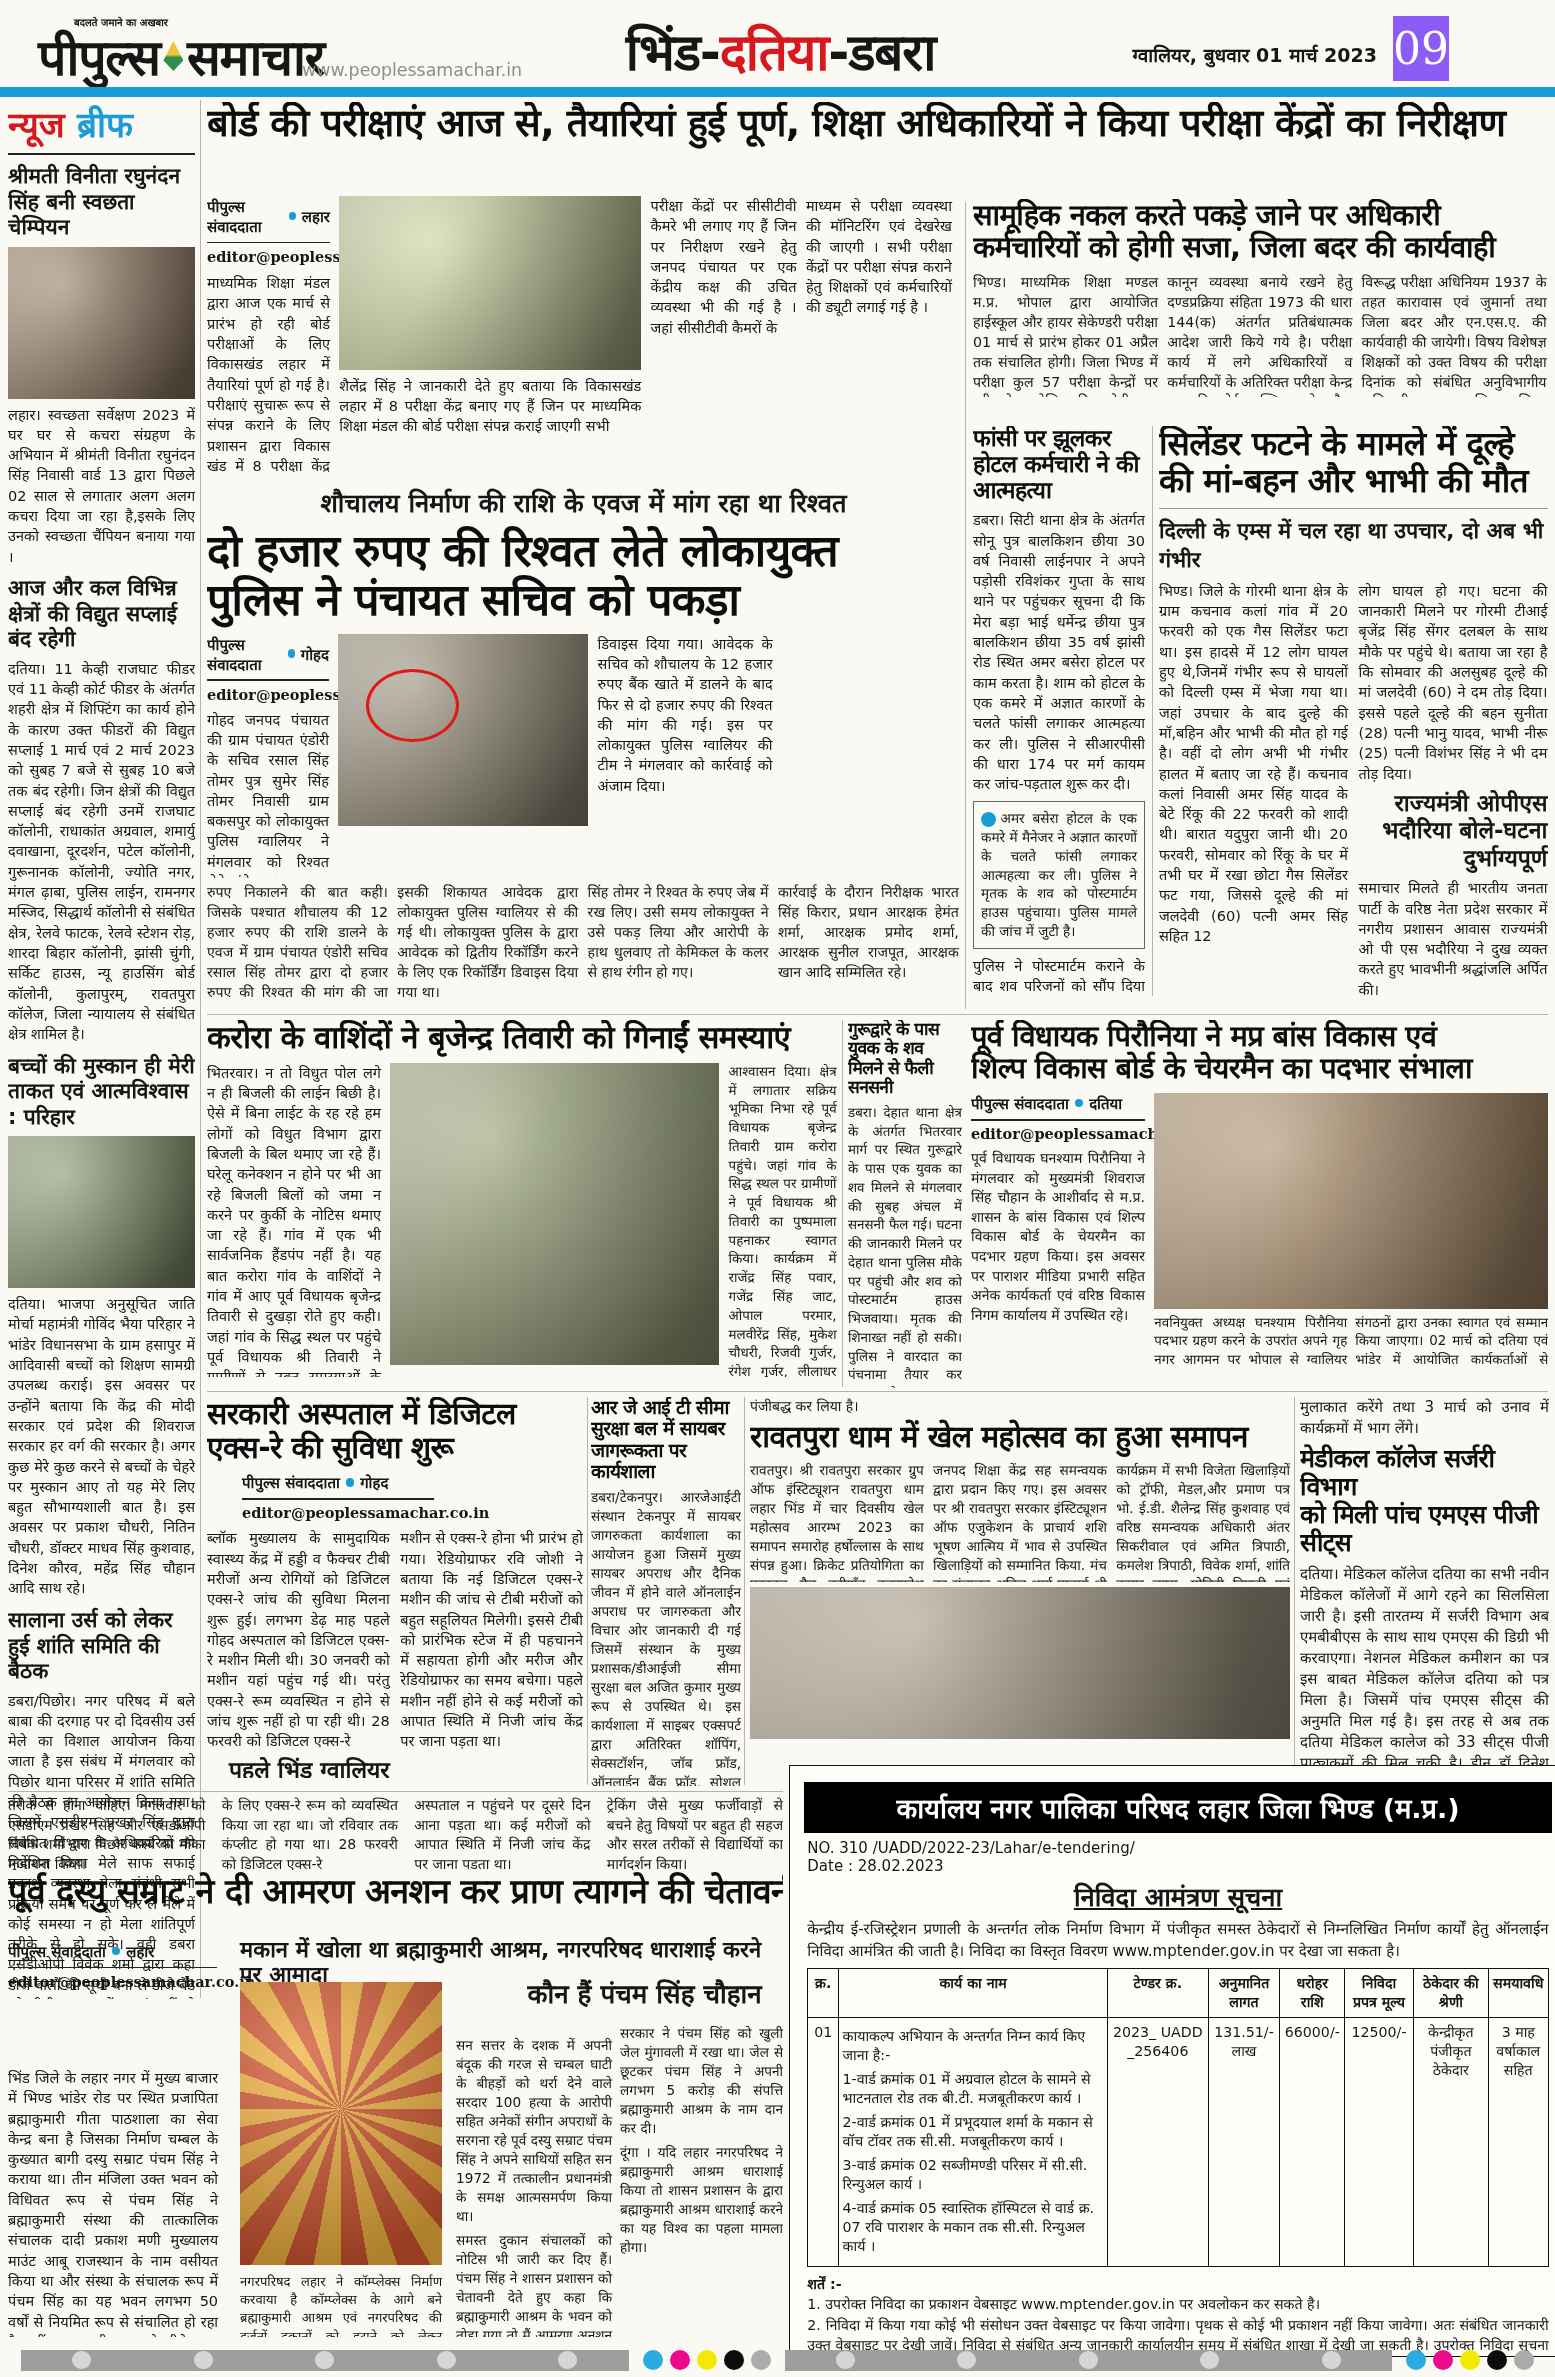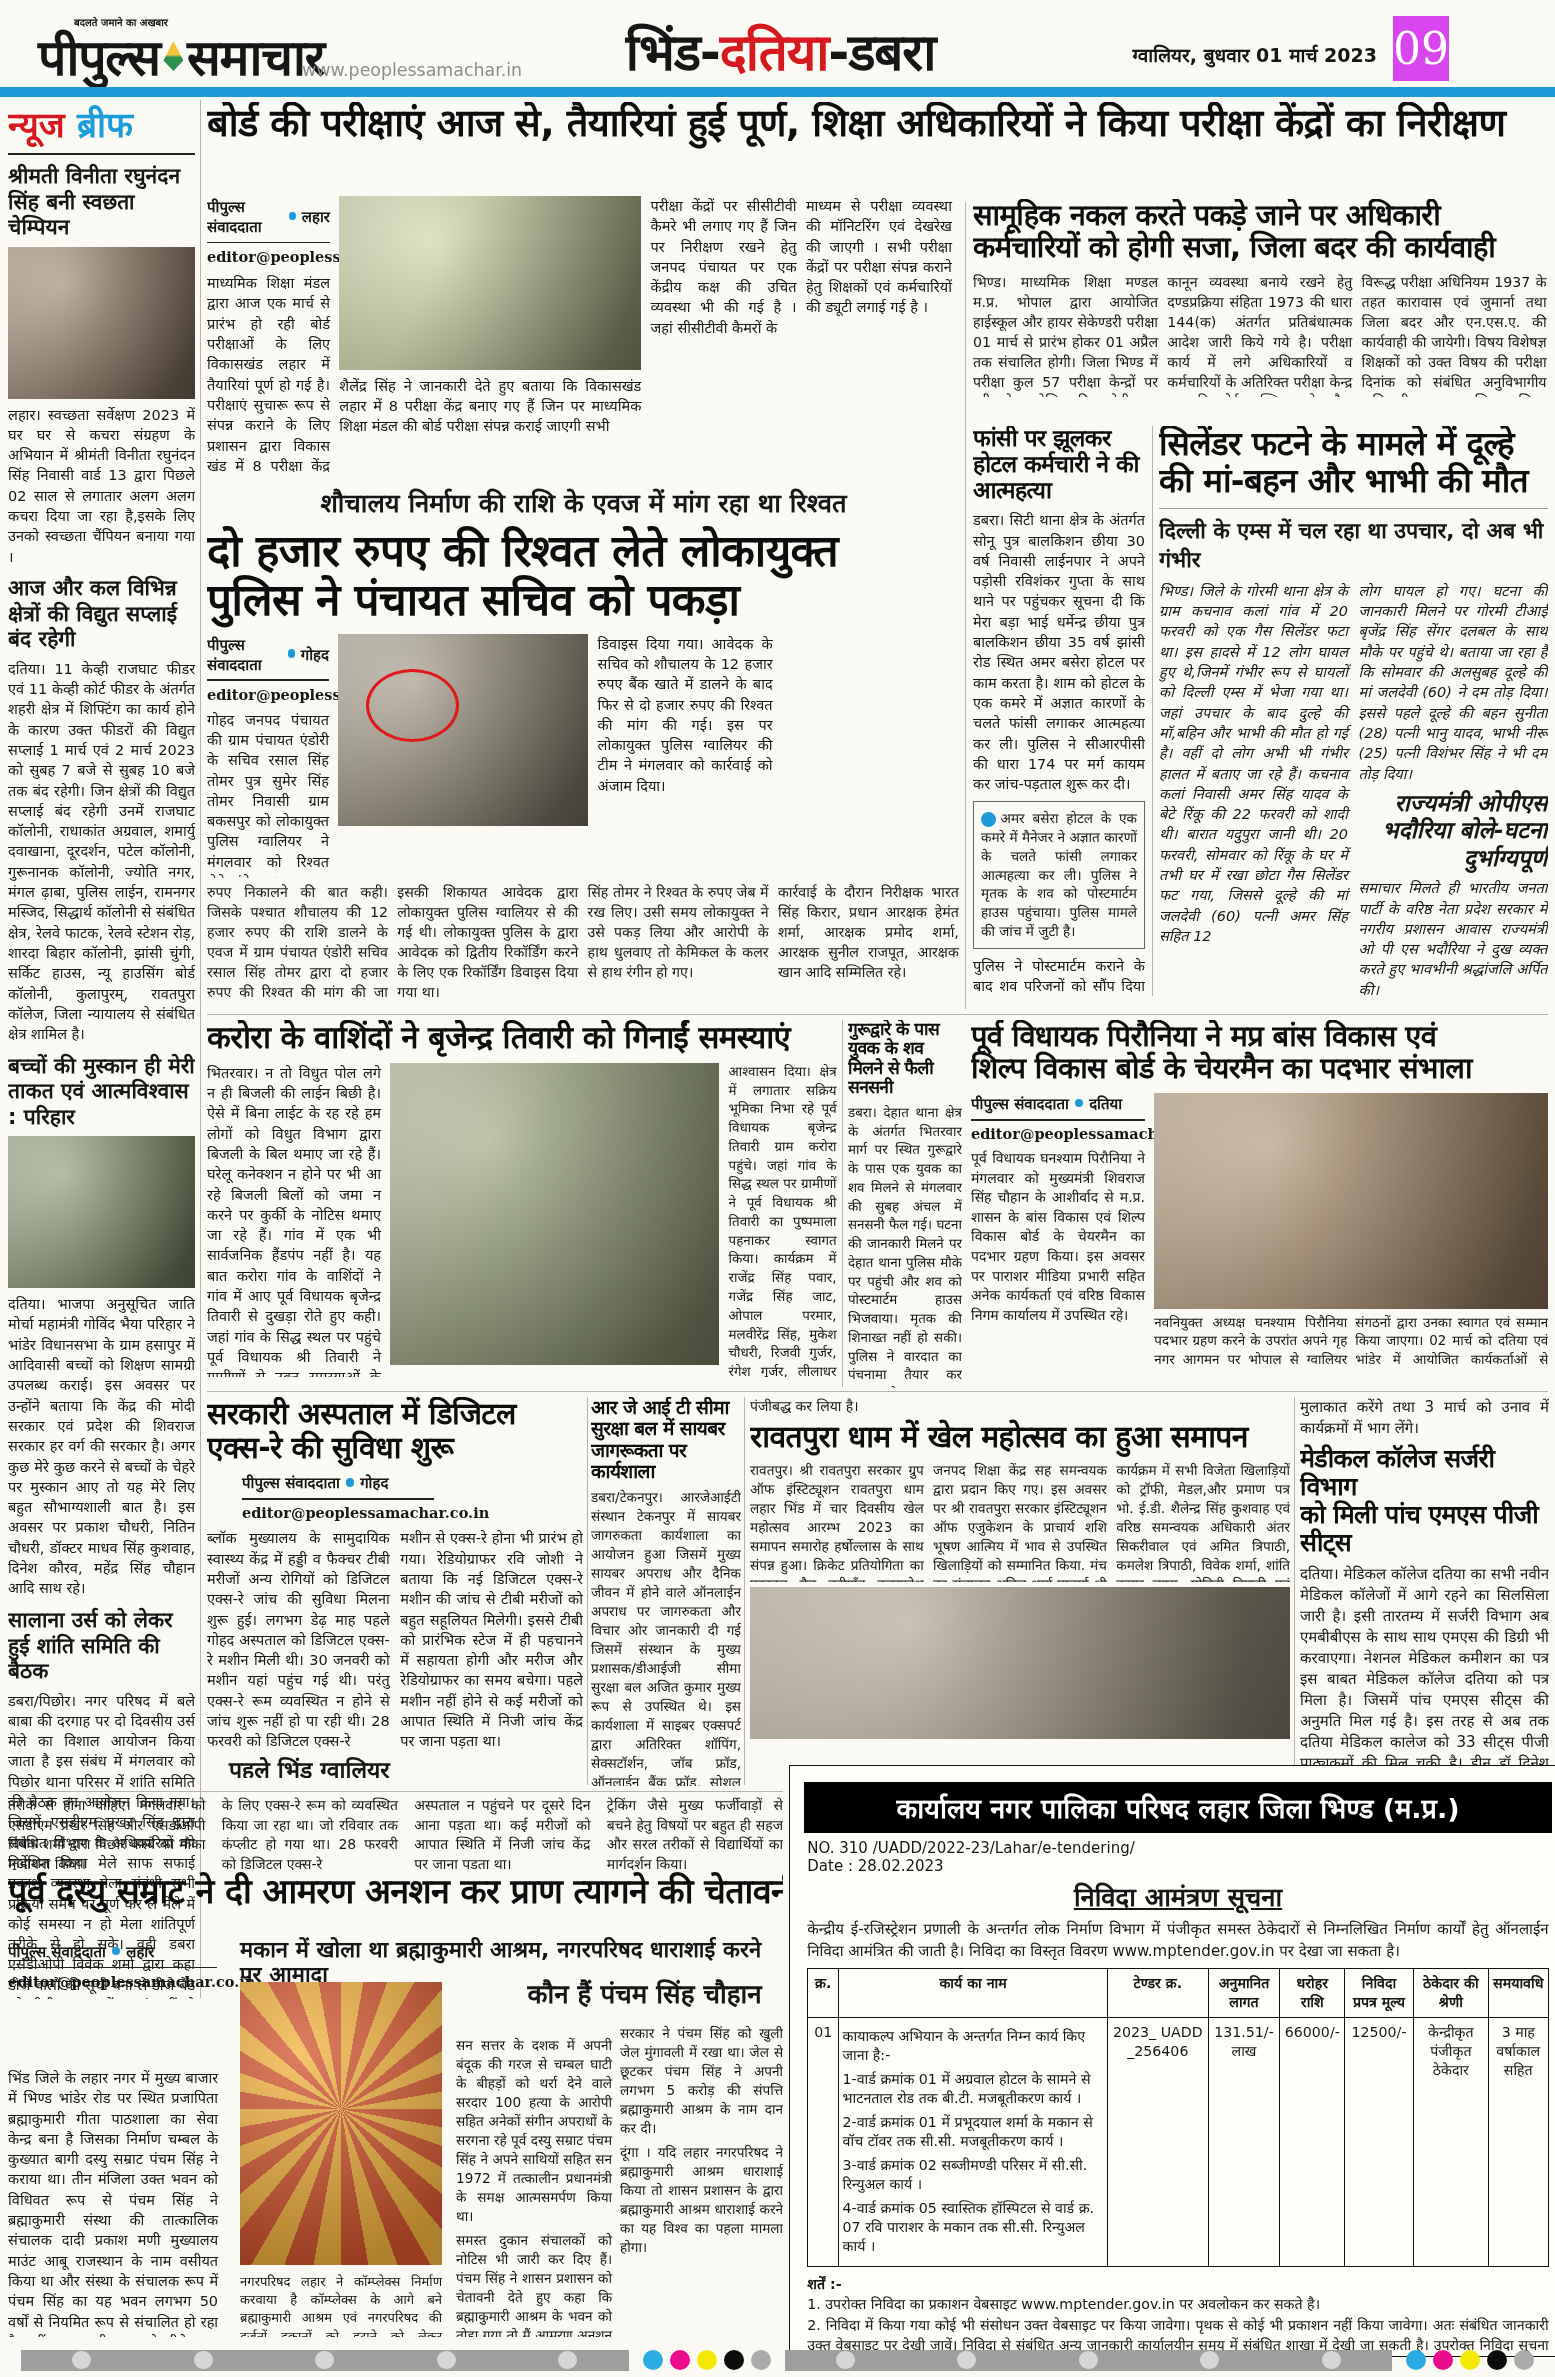--- a/index.html
+++ b/index.html
@@ -6,21 +6,21 @@
   .page{position:relative;width:1555px;height:2377px;background:#fbf9f3;overflow:hidden;
         font-family:"DejaVu Sans","Liberation Sans",sans-serif;color:#161616;}
   
   .tagline{position:absolute;left:74px;top:15px;font-size:10px;font-weight:bold;}
   .logo{position:absolute;left:38px;top:22px;font-size:50px;font-weight:800;letter-spacing:-1.2px;display:flex;align-items:center;gap:3.5px;}
   .nib{width:20px;height:30px;background:linear-gradient(180deg,#f4c53a 45%,#2f8f4e 55%);clip-path:polygon(50% 0,100% 65%,50% 100%,0 65%);display:inline-block;}
   .website{position:absolute;left:302px;top:60px;font-size:17.4px;color:#8d8d8d;}
   .edition{position:absolute;left:580px;top:15px;width:401px;text-align:center;font-size:51px;font-weight:800;letter-spacing:-1.2px;}
   .ed-red{color:#d6191e;}
   .dateline{position:absolute;left:1121px;top:42px;width:256px;text-align:right;font-size:19px;font-weight:600;}
-  .pageno{position:absolute;left:1393px;top:16.3px;width:56px;height:65px;background:#d946ef;color:#fff;
+  .pageno{position:absolute;left:1393px;top:16.3px;width:56px;height:65px;background:#8b5cf6;color:#fff;
           font-family:"DejaVu Serif","Liberation Serif",serif;font-size:44px;display:flex;align-items:center;justify-content:center;}
   .bluebar{position:absolute;left:0;top:87px;width:1555px;height:10px;background:#1b9cd8;}
   
   .vr{position:absolute;width:1.2px;background:#b7b3aa;}
   .hr{position:absolute;height:1.2px;background:#b7b3aa;}
   .bodytext{font-size:14.5px;line-height:1.40;text-align:justify;}
   .photo{width:100%;position:relative;overflow:hidden;}
   .photo:after{content:"";position:absolute;inset:0;background:radial-gradient(circle at 30% 25%,rgba(255,255,255,.25),rgba(0,0,0,.28) 85%);}
   .byline-block{width:100%;}
   .byline{font-size:15px;font-weight:800;display:flex;align-items:center;gap:5.8px;}
@@ -51,21 +51,21 @@
   .mass-cols>div{width:185px;font-size:14.2px;}
   
   #sec-hanging{left:973px;top:426px;width:172px;height:572px;}
   .hang-head{font-size:23px;margin-bottom:7px;}
   .pull{border:1.2px solid #666;padding:7px;margin:7px 0;font-size:13.6px;line-height:1.38;text-align:justify;position:relative;}
   .pull-ic{width:15px;height:15px;border-radius:50%;background:#1b9cd8;display:inline-block;margin-right:4.6px;vertical-align:middle;}
   
   #sec-cylinder{left:1159px;top:426px;width:389px;height:572px;}
   .cyl-head{font-size:33px;}
   .cyl-sub{font-size:21.5px;font-weight:800;margin:8.1px 0;border-top:1.2px solid #999;padding-top:5.8px;}
-  .cyl-cols{gap:10.5px;} .cyl-cols>div{width:189px;font-size:14.5px;font-style:italic;}
+  .cyl-cols{gap:10.5px;} .cyl-cols>div{width:189px;font-size:14.5px;}
   .crosshead{font-size:23px;font-weight:800;line-height:1.2;margin:5.8px 0;text-align:right;}
   
   #sec-lokayukt{left:207px;top:485px;width:753px;height:524px;}
   .kicker{font-size:25.6px;font-weight:800;text-align:center;margin-bottom:5.8px;}
   .lok-h{font-size:44px;text-align:left;}
   .lok-mid{display:flex;gap:9.3px;margin-top:9.3px;height:244px;overflow:hidden;}
   .lokby{width:122px;} .lokphoto{width:250px;} .lokside{width:175px;}
   .ph-lok{height:192px;background:linear-gradient(120deg,#c9c2b2,#968f7c 45%,#5f5a4c);margin-bottom:5.8px;}
   .redring{position:absolute;left:28px;top:35px;width:87px;height:67px;border:3.5px solid #e01818;border-radius:50%;z-index:2;}
   .lok-bot{display:flex;gap:9.3px;margin-top:5.8px;height:114px;overflow:hidden;}

